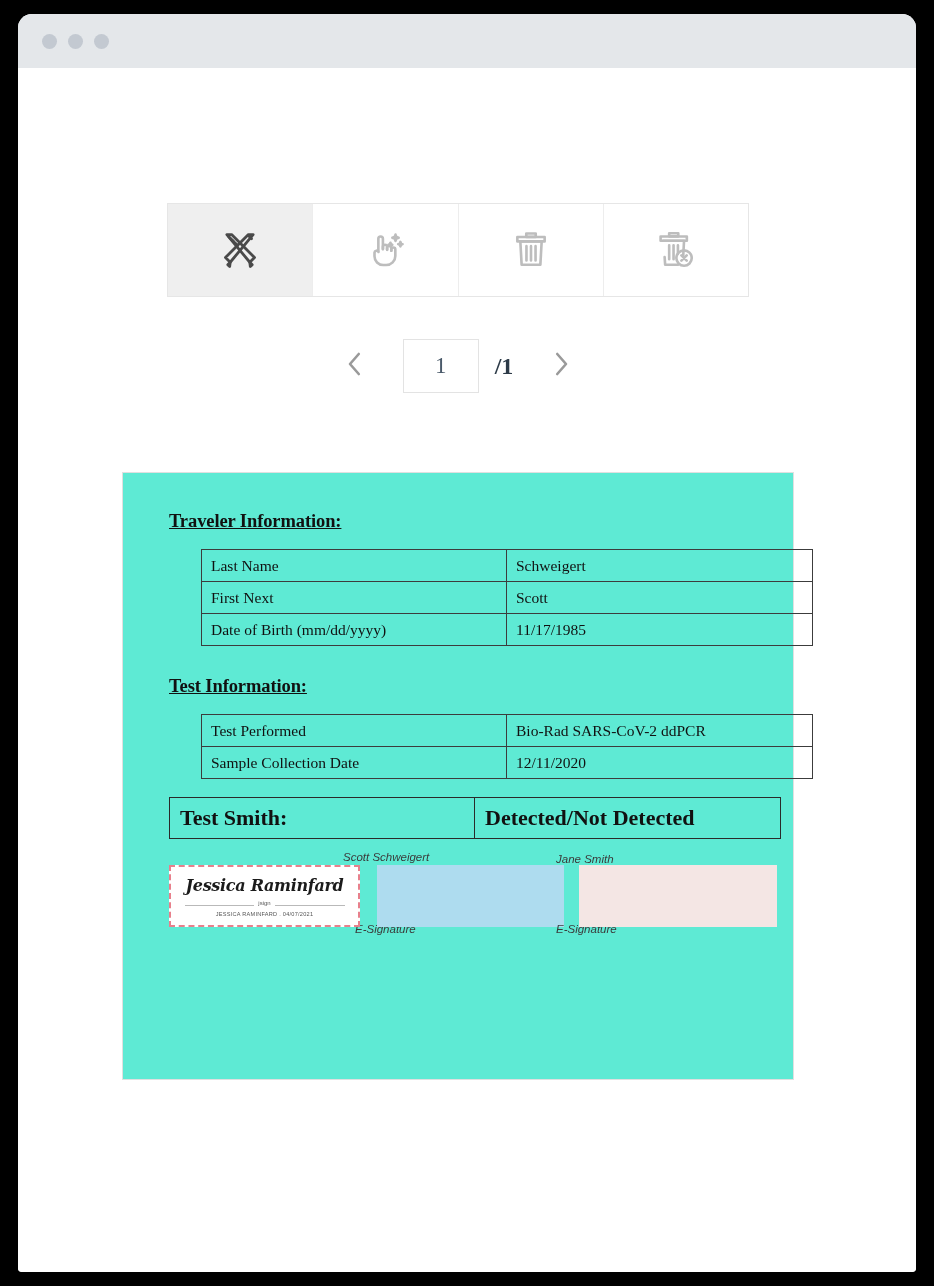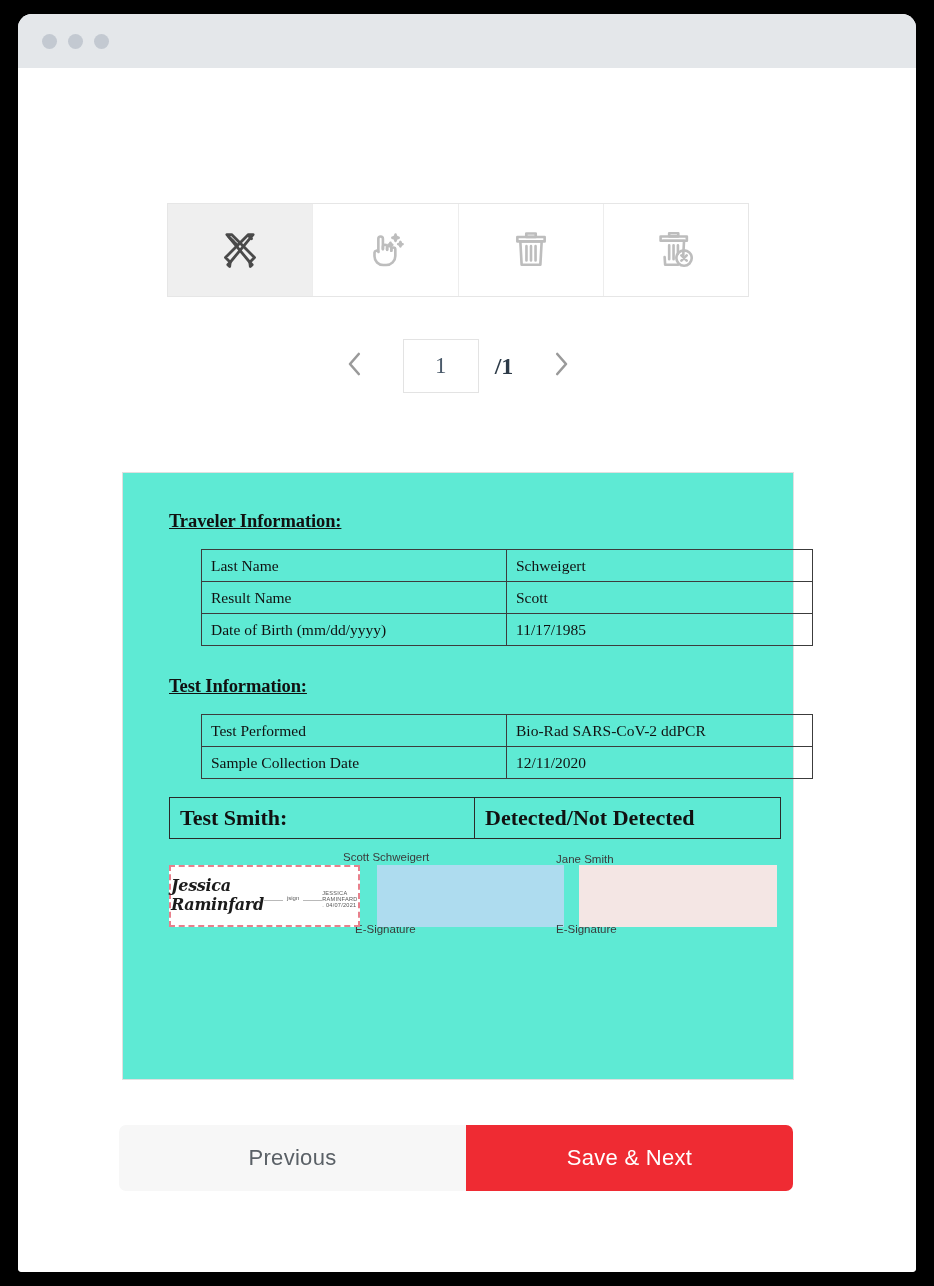--- a/index.html
+++ b/index.html
@@ -167,31 +167,33 @@
     width: 612px;
     height: 86px;
     margin-top: 12px;
   }
   .sig-name, .sig-sub {
     position: absolute;
     font-family: "Liberation Sans", sans-serif;
     font-size: 11.5px;
     color: #3b3b3b;
     white-space: nowrap;
+    font-style: italic;
   }
 
   .sig-widget {
     position: absolute;
     left: 0px;
     top: 14px;
     width: 191px;
     height: 62px;
     border: 2px dashed #e8808c;
     background: #ffffff;
     display: flex;
+    flex-direction: column;
     align-items: center;
     justify-content: center;
   }
   .sig-script {
     font-family: "DejaVu Serif", serif;
     font-style: italic;
     font-weight: bold;
     font-size: 16px;
     color: #1b1b1b;
     letter-spacing: -0.3px;
@@ -363,21 +365,21 @@
 
         <div class="sec-title">Traveler Information:</div>
 
         <table class="doc-table">
           <tbody>
             <tr>
               <td class="k">Last Name</td>
               <td>Schweigert</td>
             </tr>
             <tr>
-              <td class="k">Result Name</td>
+              <td class="k">First Next</td>
               <td>Scott</td>
             </tr>
             <tr>
               <td class="k">Date of Birth (mm/dd/yyyy)</td>
               <td>11/17/1985</td>
             </tr>
           </tbody>
         </table>
 
         <div class="sec-title second">Test Information:</div>
@@ -422,19 +424,15 @@
           <div class="sig-name" style="left:387px; top:2px;">Jane Smith</div>
           <div class="sig-sub" style="left:387px; top:72px;">E-Signature</div>
 
           <div class="sig-box-pink"></div>
 
         </div>
 
       </div>
     </div>
 
-    <div class="footer">
-      <div class="btn-prev">Previous</div>
-      <div class="btn-next">Save &amp; Next</div>
-    </div>
 
   </div>
 </div>
 
 </body></html>

